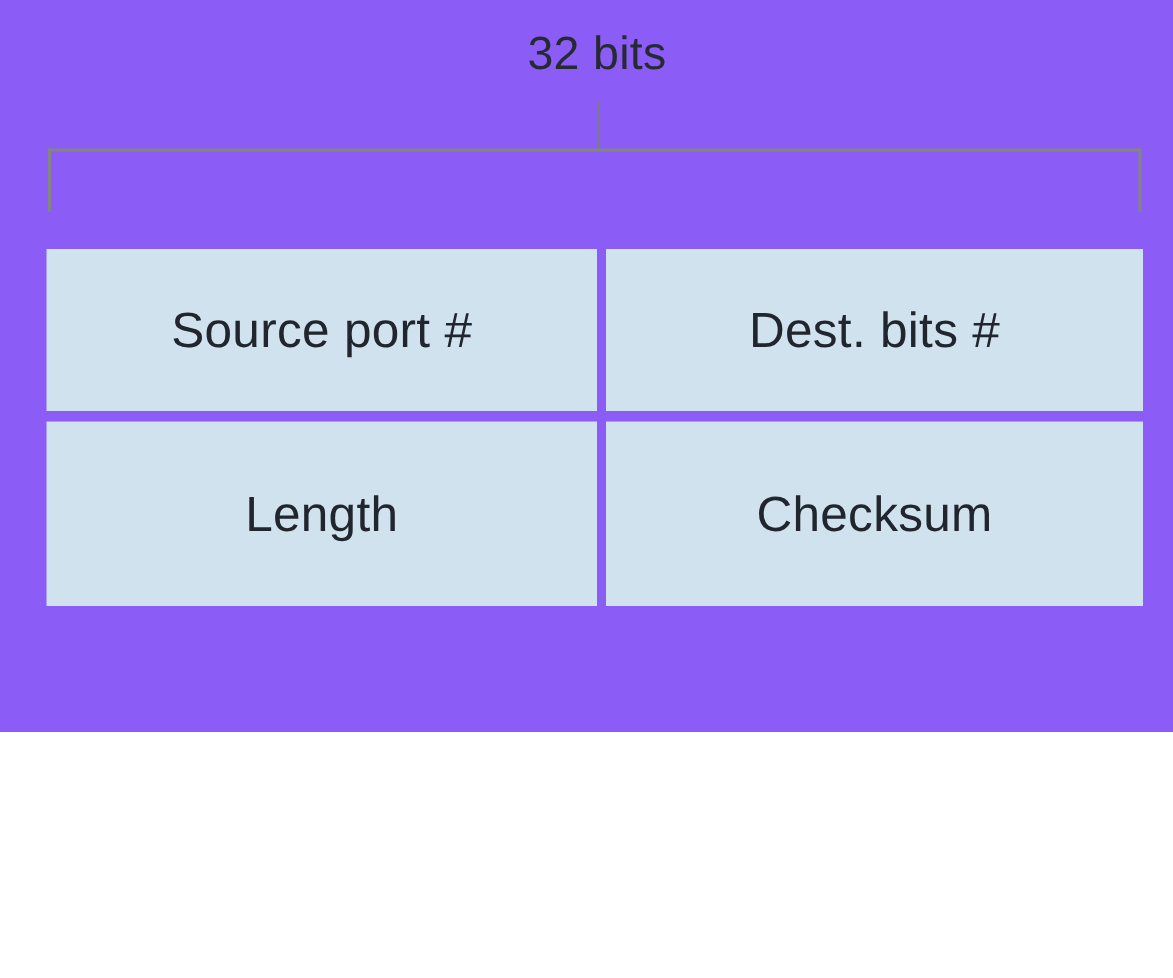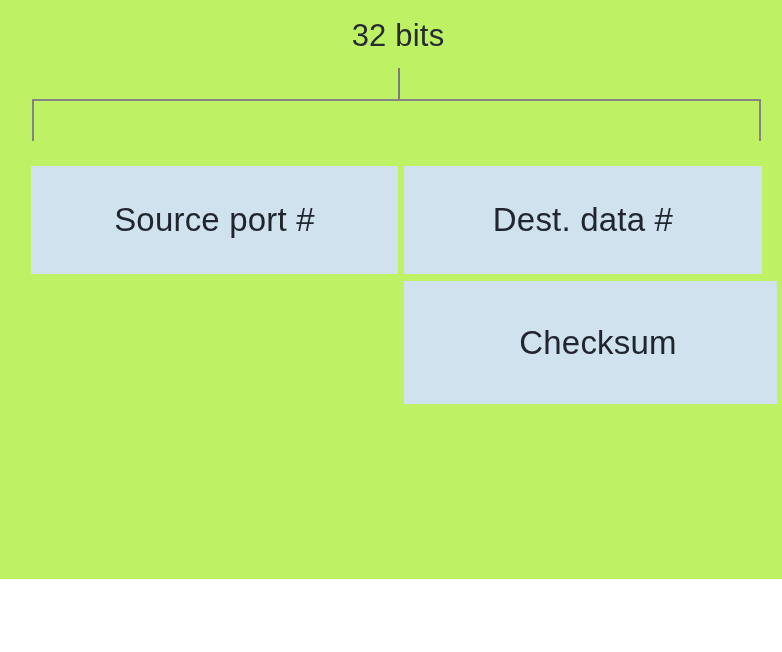--- a/index.html
+++ b/index.html
@@ -9,22 +9,22 @@
     background: #ffffff;
   }
   body {
     font-family: "Liberation Sans", sans-serif;
     -webkit-font-smoothing: antialiased;
   }
 
   #diagram {
     position: relative;
     width: 782px;
-    height: 579px;
-    background: #bef264;
+    height: 488px;
+    background: #8b5cf6;
     overflow: hidden;
   }
 
   
   .width-label {
     position: absolute;
     left: 248px;
     top: 16px;
     width: 300px;
     text-align: center;
@@ -77,39 +77,40 @@
     letter-spacing: 0.2px;
     margin-top: 16px;
   }
 
   
   .field.src-port  { left: 31px;  top: 150px; width: 367px; height: 108px; }
   .field.dest-port { left: 404px; top: 150px; width: 358px; height: 108px; }
 
   
   .field.length    { left: 31px;  top: 265px; width: 367px; height: 123px; }
-  .field.checksum  { left: 404px; top: 265px; width: 358px; height: 123px; padding-left: 15px; }
+  .field.checksum  { left: 404px; top: 265px; width: 358px; height: 123px; }
 
   
   .field.payload   { left: 31px;  top: 394px; width: 731px; height: 241px;
                      flex-direction: column; }
   .field.payload .line { display: block; }
 </style>
 </head>
 <body>
 
 <div id="diagram">
 
   <div class="width-label">32 bits</div>
 
   <div class="tick-stem"></div>
 
   <div class="bracket-top"></div>
   <div class="bracket-arm left"></div>
   <div class="bracket-arm right"></div>
 
   <div class="field src-port">Source port #</div>
-  <div class="field dest-port">Dest. data #</div>
+  <div class="field dest-port">Dest. bits #</div>
 
+  <div class="field length">Length</div>
   <div class="field checksum">Checksum</div>
 
 
 </div>
 
 </body></html>

